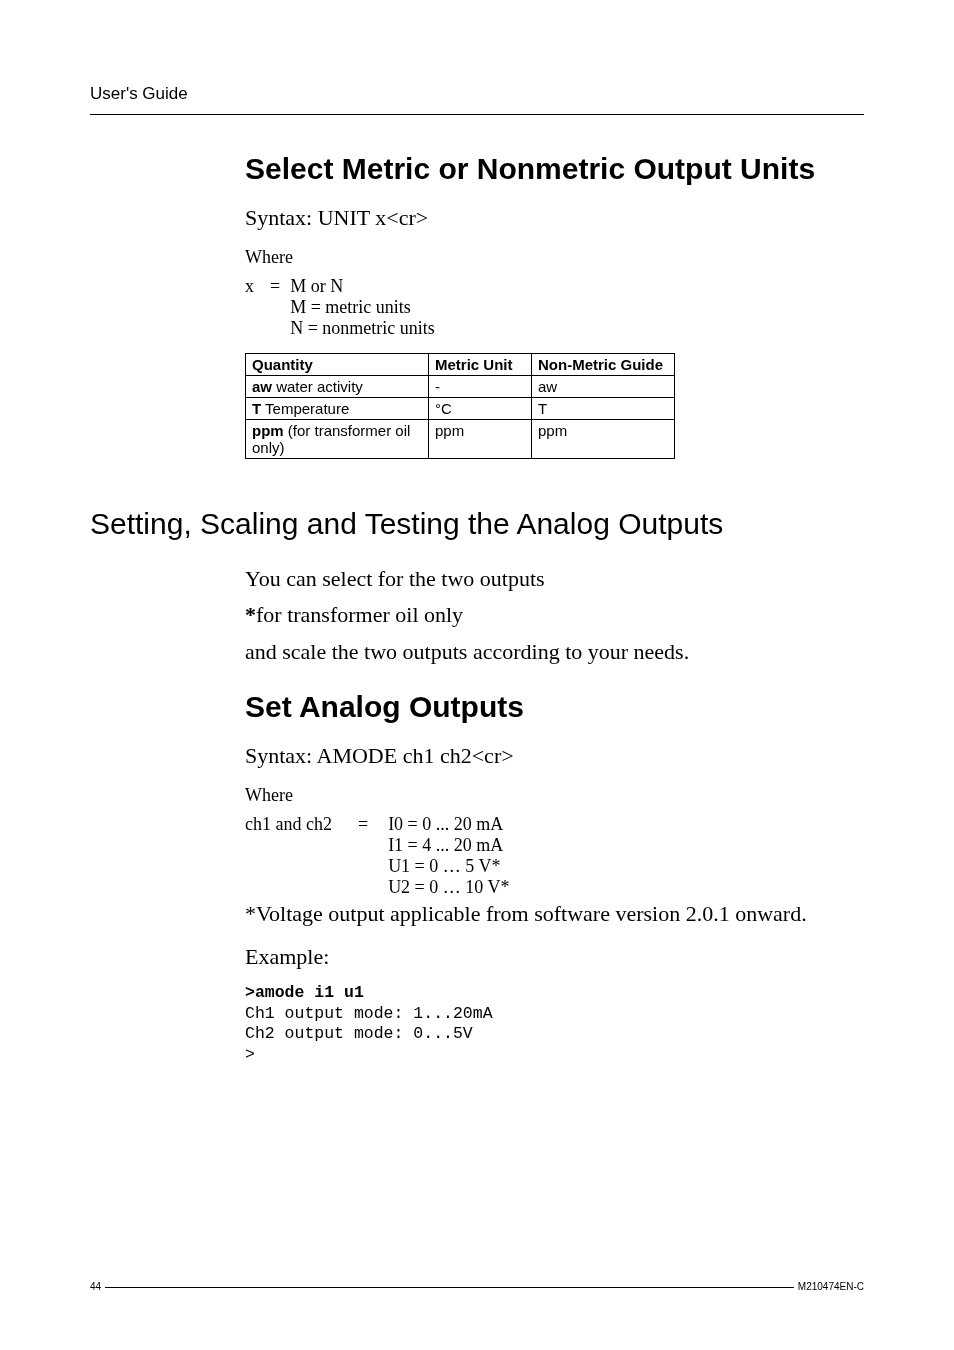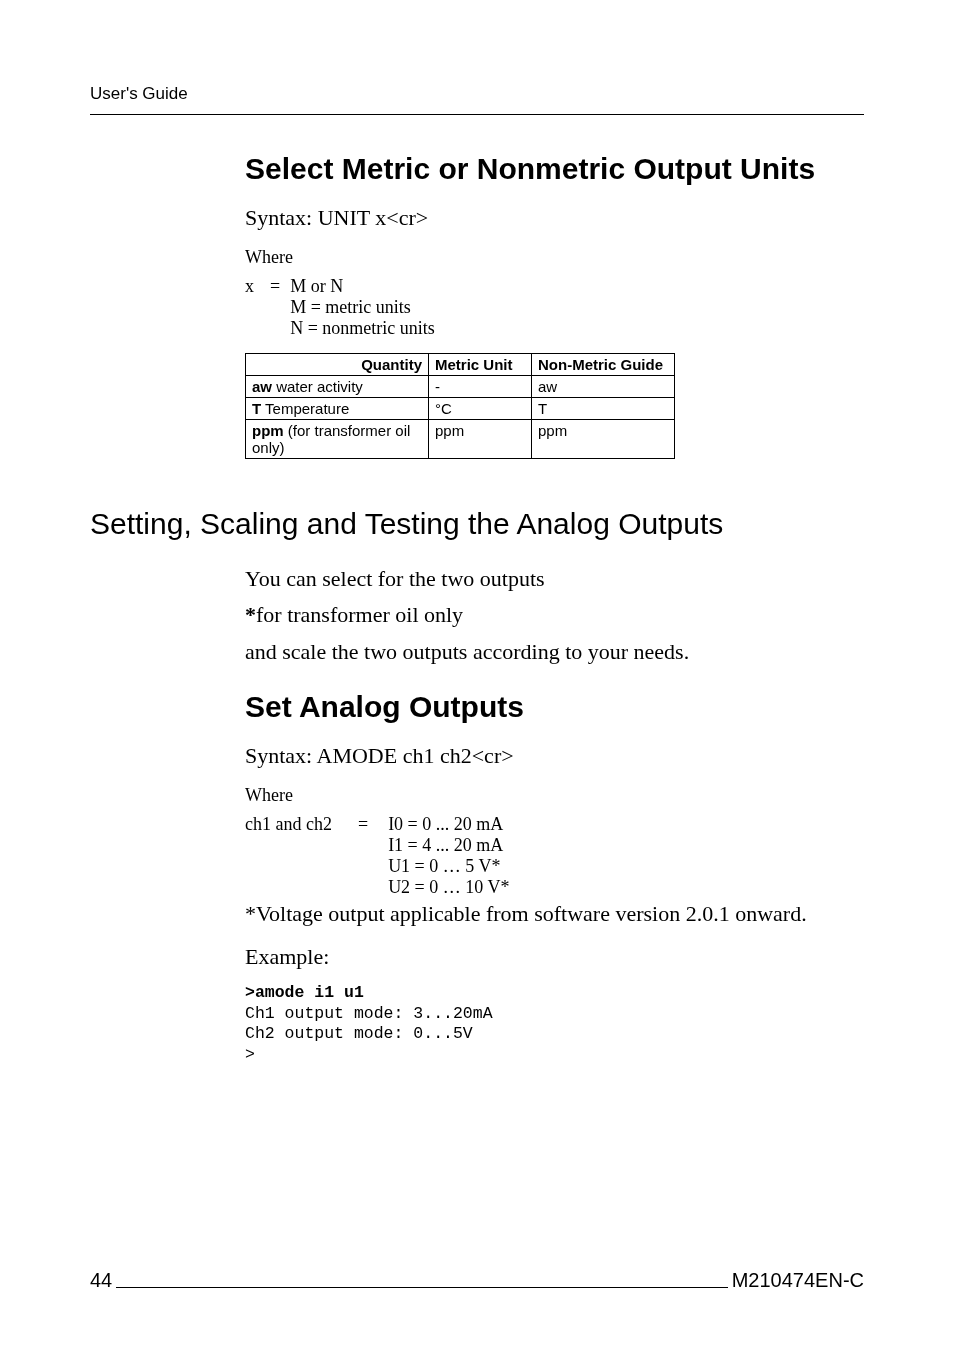--- a/index.html
+++ b/index.html
@@ -70,21 +70,21 @@
   }
   .unit-table th, .unit-table td {
     border: 1px solid #000;
     padding: 2px 6px;
     text-align: left;
     vertical-align: top;
   }
   .unit-table th {
     font-weight: bold;
   }
-  .unit-table .qcol { width: 170px; text-align: right; }
+  .unit-table .qcol { width: 170px; }
   .unit-table .mcol { width: 90px; }
   .unit-table .ncol { width: 130px; }
   ul.dashlist {
     list-style: none;
     padding: 0;
     margin: 8px 0;
     font-size: 18px;
   }
   ul.dashlist li {
     position: relative;
@@ -104,21 +104,21 @@
     line-height: 1.25;
     margin-top: 12px;
   }
   .mono-block .bold { font-weight: bold; }
   .footer {
     position: absolute;
     bottom: 58px;
     left: 90px;
     right: 90px;
     font-family: Arial, Helvetica, sans-serif;
-    font-size: 20px;
+    font-size: 10px;
     display: flex;
     align-items: flex-end;
   }
   .footer .pageno { white-space: nowrap; }
   .footer .filler {
     flex: 1;
     border-bottom: 1px solid #000;
     margin: 0 4px 4px 4px;
   }
   .footer .docid { white-space: nowrap; }
@@ -204,21 +204,21 @@
           <span>U2 = 0 … 10 V*</span>
         </td>
       </tr>
     </tbody>
       </table>
 
     <div class="para" style="margin-top:2px;">*Voltage output applicable from software version 2.0.1 onward.</div>
     <div class="para" style="margin-top:14px;">Example:</div>
 
     <div class="mono-block"><span class="bold">&gt;amode i1 u1</span>
-<span>Ch1 output mode: 3...20mA</span>
+<span>Ch1 output mode: 1...20mA</span>
 <span>Ch2 output mode: 0...5V</span>
 <span>&gt;</span></div>
 
   </div>
 
 </div>
 
 <div class="footer">
   <span class="pageno">44</span>
   <span class="filler"></span>

